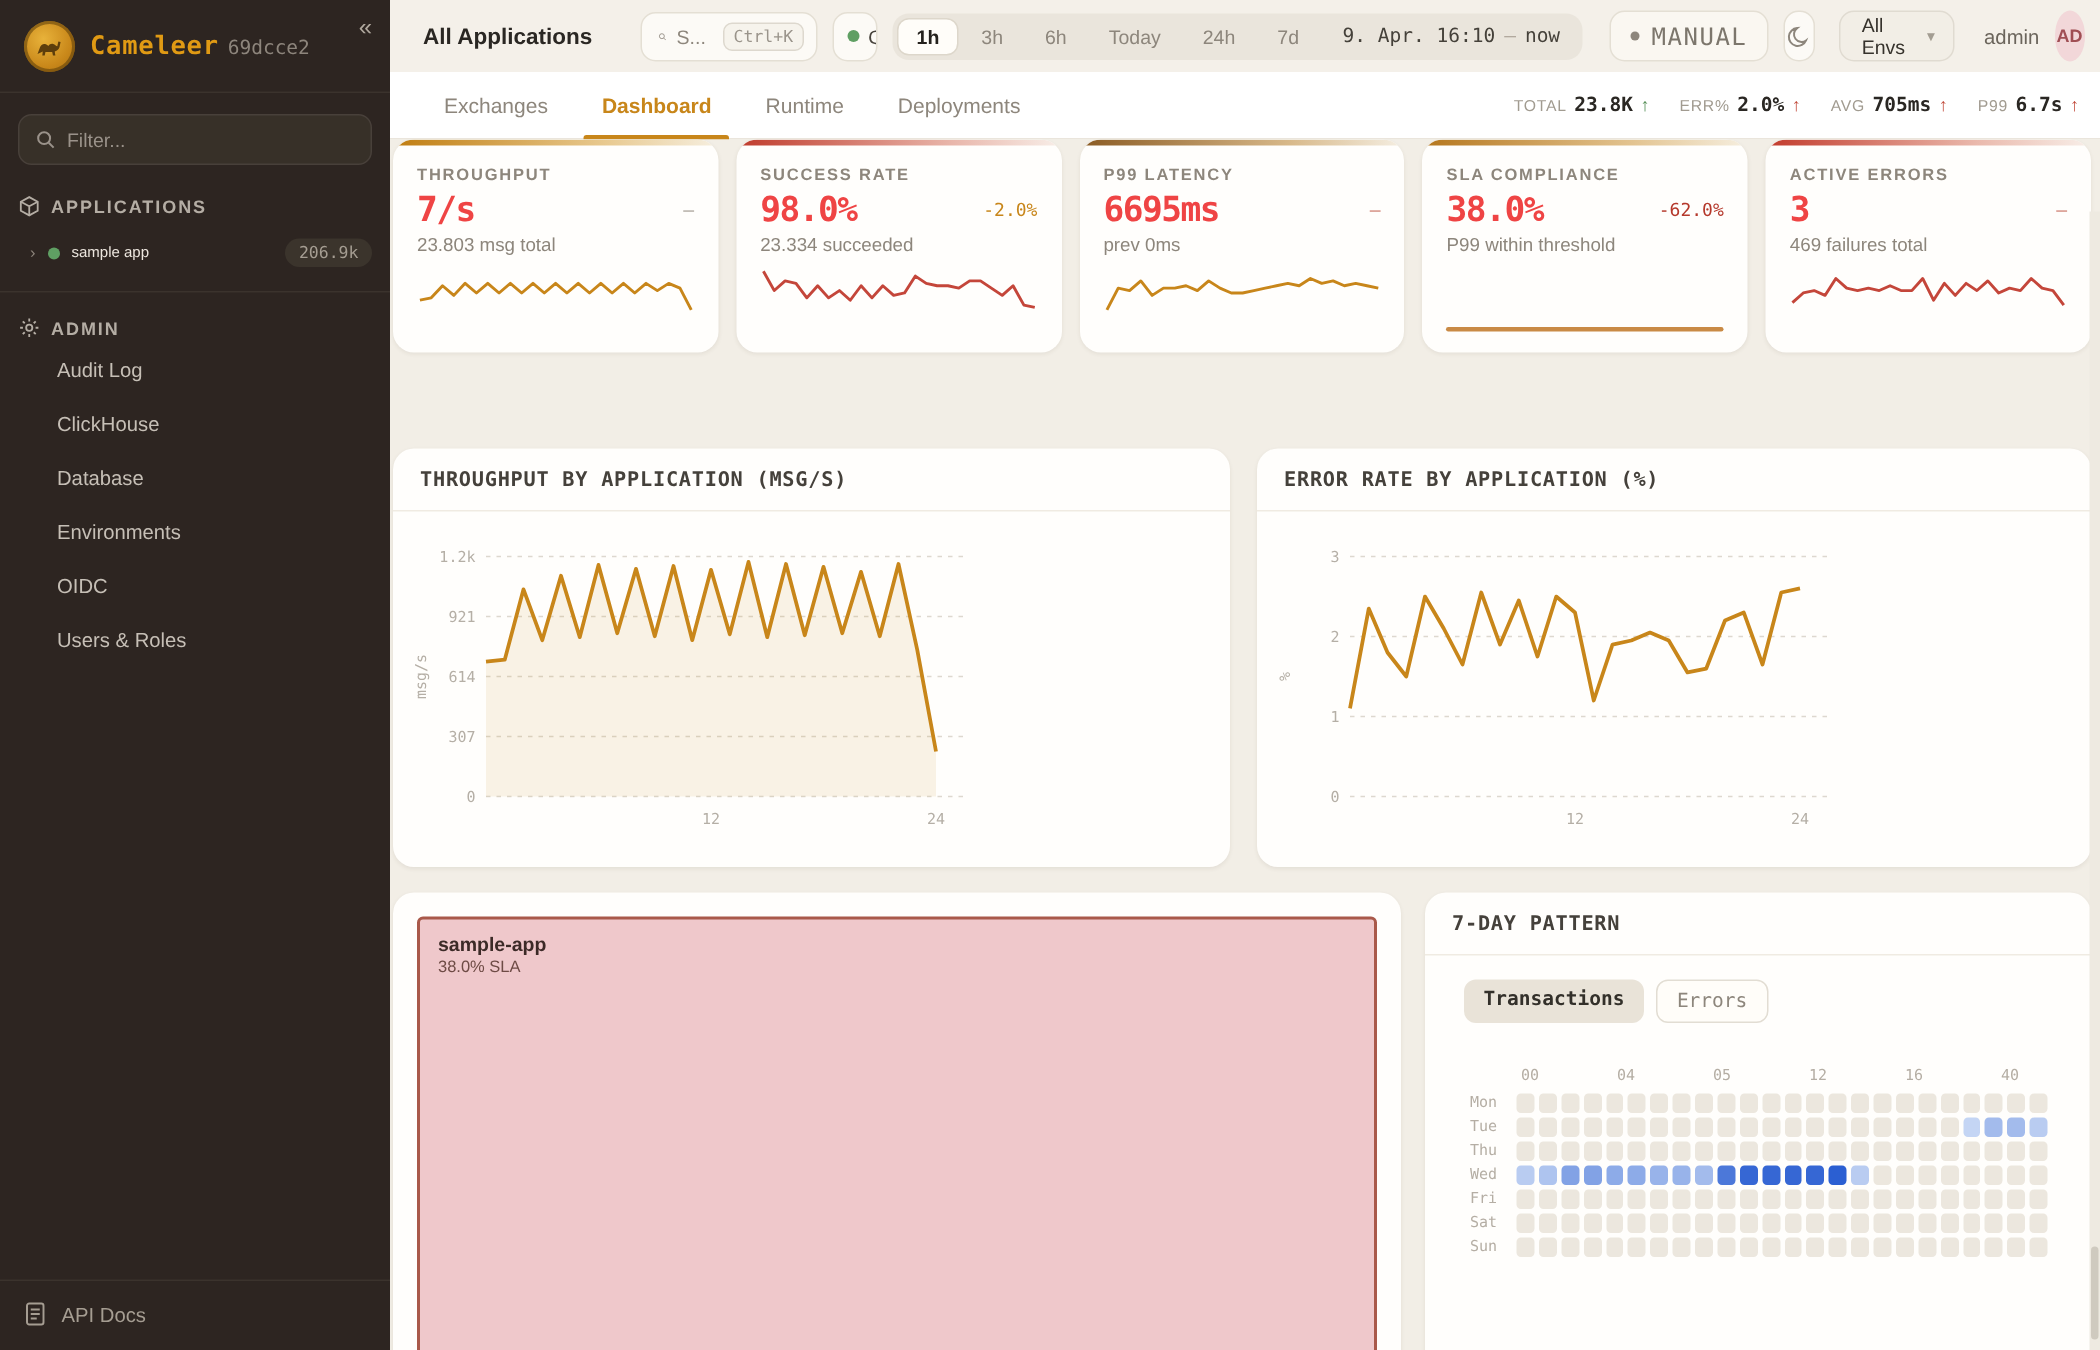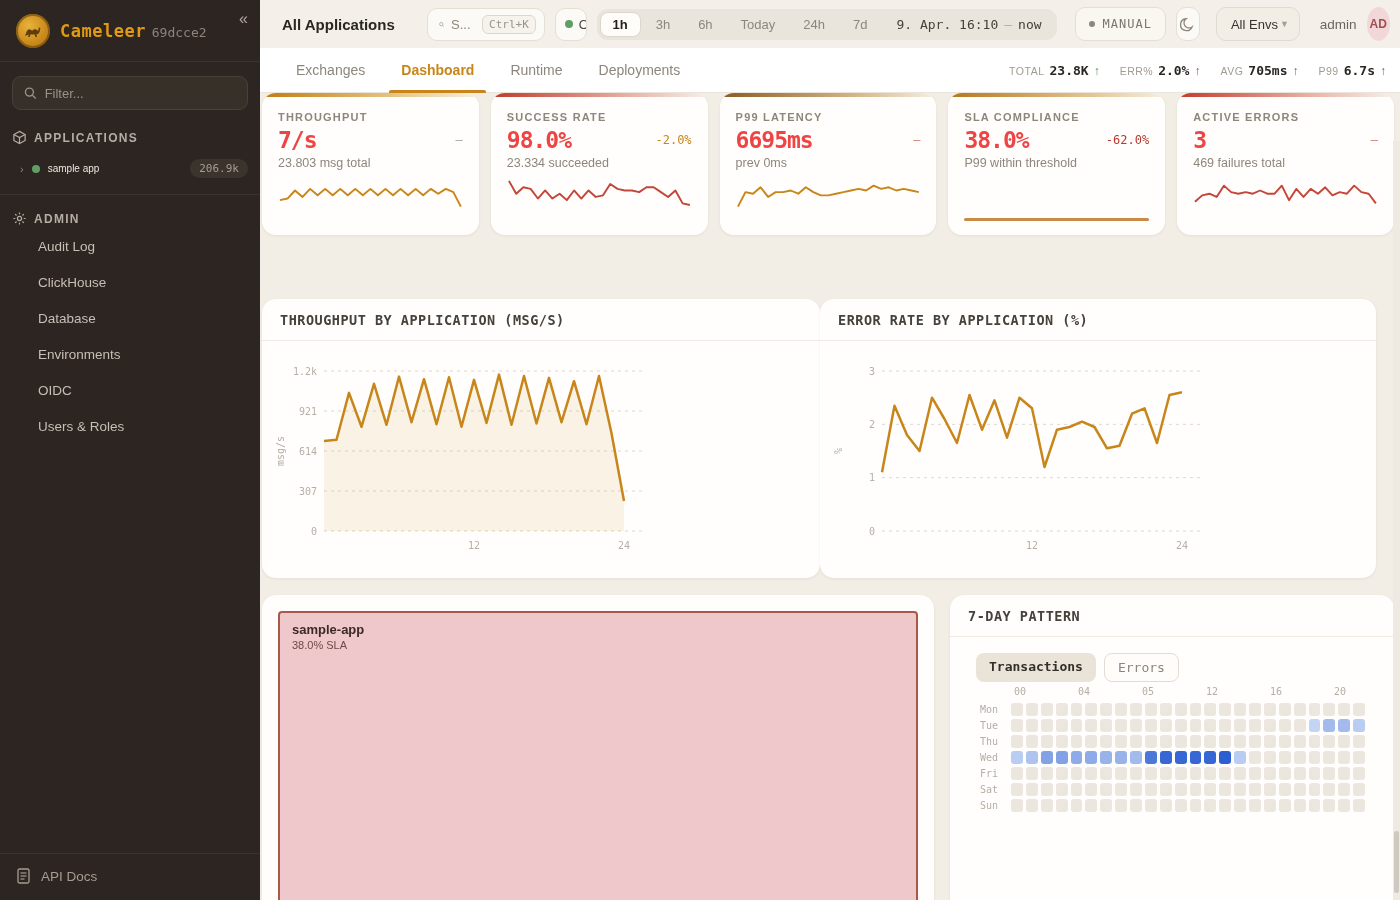--- a/index.html
+++ b/index.html
@@ -46,21 +46,21 @@
   .searchbox input::placeholder { color:#8d867c; }
   .kbd { font-family:"DejaVu Sans Mono", monospace; font-size:11px; color:#9a948b; border:1px solid #ddd8ce; background:#f6f3ec; border-radius:6px; padding:2px 6px; white-space:nowrap; }
   .status-pill { display:flex; align-items:center; gap:6px; background:#fcfaf6; border:1px solid #e4dfd4; border-radius:10px; height:33px; padding:0 9px; width:37px; overflow:hidden; font-size:13px; color:#47433c; }
   .segmented { display:flex; align-items:center; background:#eae5dc; border-radius:11px; padding:3px; gap:2px; }
   .seg-item { padding:5px 13px; font-size:13px; color:#8d867c; border-radius:8px; cursor:pointer; white-space:nowrap; }
   .seg-item.active { background:#fffdf9; border:1px solid #ddd7cb; color:#25221e; font-weight:bold; padding:4px 12px; }
   .seg-date { font-family:"DejaVu Sans Mono", monospace; font-size:13px; color:#45413a; padding:0 12px 0 14px; white-space:nowrap; }
   .seg-date .sep { color:#b2a99e; padding:0 6px; }
   .btn-manual { display:flex; align-items:center; gap:8px; background:#faf7f1; border:1px solid #e4dfd4; border-radius:10px; height:34px; padding:0 13px; margin-left:8px; cursor:pointer; }
   .btn-manual .mdot { width:6px; height:6px; border-radius:50%; background:#8d867c; }
-  .btn-manual span.lbl { font-family:"DejaVu Sans Mono", monospace; font-size:12px; letter-spacing:1px; color:#7c766c; }
+  .btn-manual span.lbl { font-family:"DejaVu Sans Mono", monospace; font-size:16px; letter-spacing:1px; color:#7c766c; }
   .btn-icon { width:34px; height:34px; background:#fcfaf6; border:1px solid #e4dfd4; border-radius:10px; display:flex; align-items:center; justify-content:center; cursor:pointer; }
   .env-select { display:flex; align-items:center; justify-content:space-between; background:#f2eee6; border:1px solid #e0dbd1; border-radius:10px; height:34px; width:110px; padding:0 10px 0 14px; margin-left:6px; cursor:pointer; }
   .env-select .val { font-size:13px; color:#36322c; }
   .env-select .caret { color:#a39d92; font-size:9px; }
   .user-name { font-size:13.5px; color:#6b655c; margin-left:10px; }
   .avatar { width:34px; height:34px; border-radius:50%; background:#f2d7d9; color:#a04f54; font-weight:bold; font-size:12px; display:flex; align-items:center; justify-content:center; cursor:pointer; }
 
   .tabrow { height:45px; background:#ffffff; border-bottom:1px solid #eae5dc; display:flex; align-items:center; padding:0 14px 0 36px; gap:36px; flex-shrink:0; }
   .tab { font-size:14px; color:#8d867c; height:45px; display:flex; align-items:center; cursor:pointer; position:relative; }
   .tab.active { color:#c8861a; font-weight:bold; }
@@ -82,39 +82,39 @@
   .kpi-grad { position:absolute; top:0; left:0; right:0; height:4px; }
   .kpi-label { font-size:11px; font-weight:bold; letter-spacing:1.2px; color:#8d867c; }
   .kpi-valrow { display:flex; align-items:center; justify-content:space-between; margin-top:4px; }
   .kpi-value { font-family:"DejaVu Sans Mono", monospace; font-weight:bold; font-size:23px; color:#ef4444; letter-spacing:-1px; }
   .kpi-delta { font-family:"DejaVu Sans Mono", monospace; font-size:12px; }
   .kpi-sub { font-size:12.5px; color:#8d867c; margin-top:3px; }
   .kpi-spark { margin-top:6px; width:100%; height:36px; display:block; }
   .kpi-bar-wrap { position:absolute; left:16px; right:16px; bottom:14px; }
   .kpi-bar { height:3px; background:#c98a45; border-radius:2px; }
 
-  .charts-row { display:grid; grid-template-columns:558px 556px; margin-top:64px; }
+  .charts-row { display:grid; grid-template-columns:558px 556px; gap:18px; margin-top:64px; }
   .panel { background:#fffefc; border-radius:14px; box-shadow:0 1px 3px rgba(60,50,30,.08); overflow:hidden; }
   .panel-title { font-family:"DejaVu Sans Mono", monospace; font-weight:bold; font-size:13.5px; letter-spacing:.5px; color:#45413b;
     padding:13px 18px 12px; border-bottom:1px solid #f0ebe2; }
   .chart-body { padding:14px 0 6px 10px; height:237px; }
 
   .bottom-row { display:grid; grid-template-columns:672px 444px; gap:16px; margin-top:17px; }
   .bottom-row .panel { height:420px; }
   .treemap-body { padding:16px; height:100%; }
   .treemap-rect { height:100%; background:#efc8cb; border:2px solid #a9594a; border-radius:4px; padding:9px 12px; }
   .tm-name { font-size:13px; font-weight:bold; color:#3c2a27; }
   .tm-sub { font-size:11px; color:#6e4b45; margin-top:2px; }
 
   .heat-body { padding:16px 26px; }
   .toggle-row { display:flex; gap:8px; }
   .toggle { font-family:"DejaVu Sans Mono", monospace; font-size:13px; border-radius:8px; padding:6px 13px; cursor:pointer; }
   .toggle.active { background:#e9e3d8; color:#33302a; font-weight:bold; }
   .toggle.inactive { background:#fffdf9; border:1px solid #e2ddd3; color:#8d867c; }
-  .heat-grid { margin-top:4px; font-family:"DejaVu Sans Mono", monospace; }
+  .heat-grid { margin-top:30px; font-family:"DejaVu Sans Mono", monospace; }
   .heat-hours { display:flex; margin-left:38px; height:14px; position:relative; }
   .heat-hours span { position:absolute; top:0; font-size:10px; color:#b5aea4; }
   .heat-row { display:flex; align-items:center; margin-top:3px; }
   .heat-day { width:38px; font-size:10px; color:#b5aea4; padding-left:4px; }
   .heat-cell { width:13px; height:13px; border-radius:3px; margin-right:3px; }
 
   .scrollbar-track { position:absolute; right:0; top:48px; width:7px; height:852px; background:#eeeae1; }
   .scrollbar-thumb { position:absolute; right:1px; top:690px; width:5px; height:62px; border-radius:3px; background:#cfcabf; }
 
   svg text { font-family:"DejaVu Sans Mono", monospace; }
@@ -403,21 +403,21 @@
             <span class="toggle active">Transactions</span>
             <span class="toggle inactive">Errors</span>
           </div>
           <div class="heat-grid">
             <div class="heat-hours">
                 <span style="left: 0px;">00</span>
                 <span style="left: 64px;">04</span>
                 <span style="left: 128px;">05</span>
                 <span style="left: 192px;">12</span>
                 <span style="left: 256px;">16</span>
-                <span style="left: 320px;">20</span>
+                <span style="left: 320px;">40</span>
               </div>
             <div id="heat-rows">
                 <div class="heat-row">
                   <div class="heat-day">Mon</div>
                   <div class="heat-cell" style="background: rgb(236, 231, 222);"></div>
                   <div class="heat-cell" style="background: rgb(236, 231, 222);"></div>
                   <div class="heat-cell" style="background: rgb(236, 231, 222);"></div>
                   <div class="heat-cell" style="background: rgb(236, 231, 222);"></div>
                   <div class="heat-cell" style="background: rgb(236, 231, 222);"></div>
                   <div class="heat-cell" style="background: rgb(236, 231, 222);"></div>

